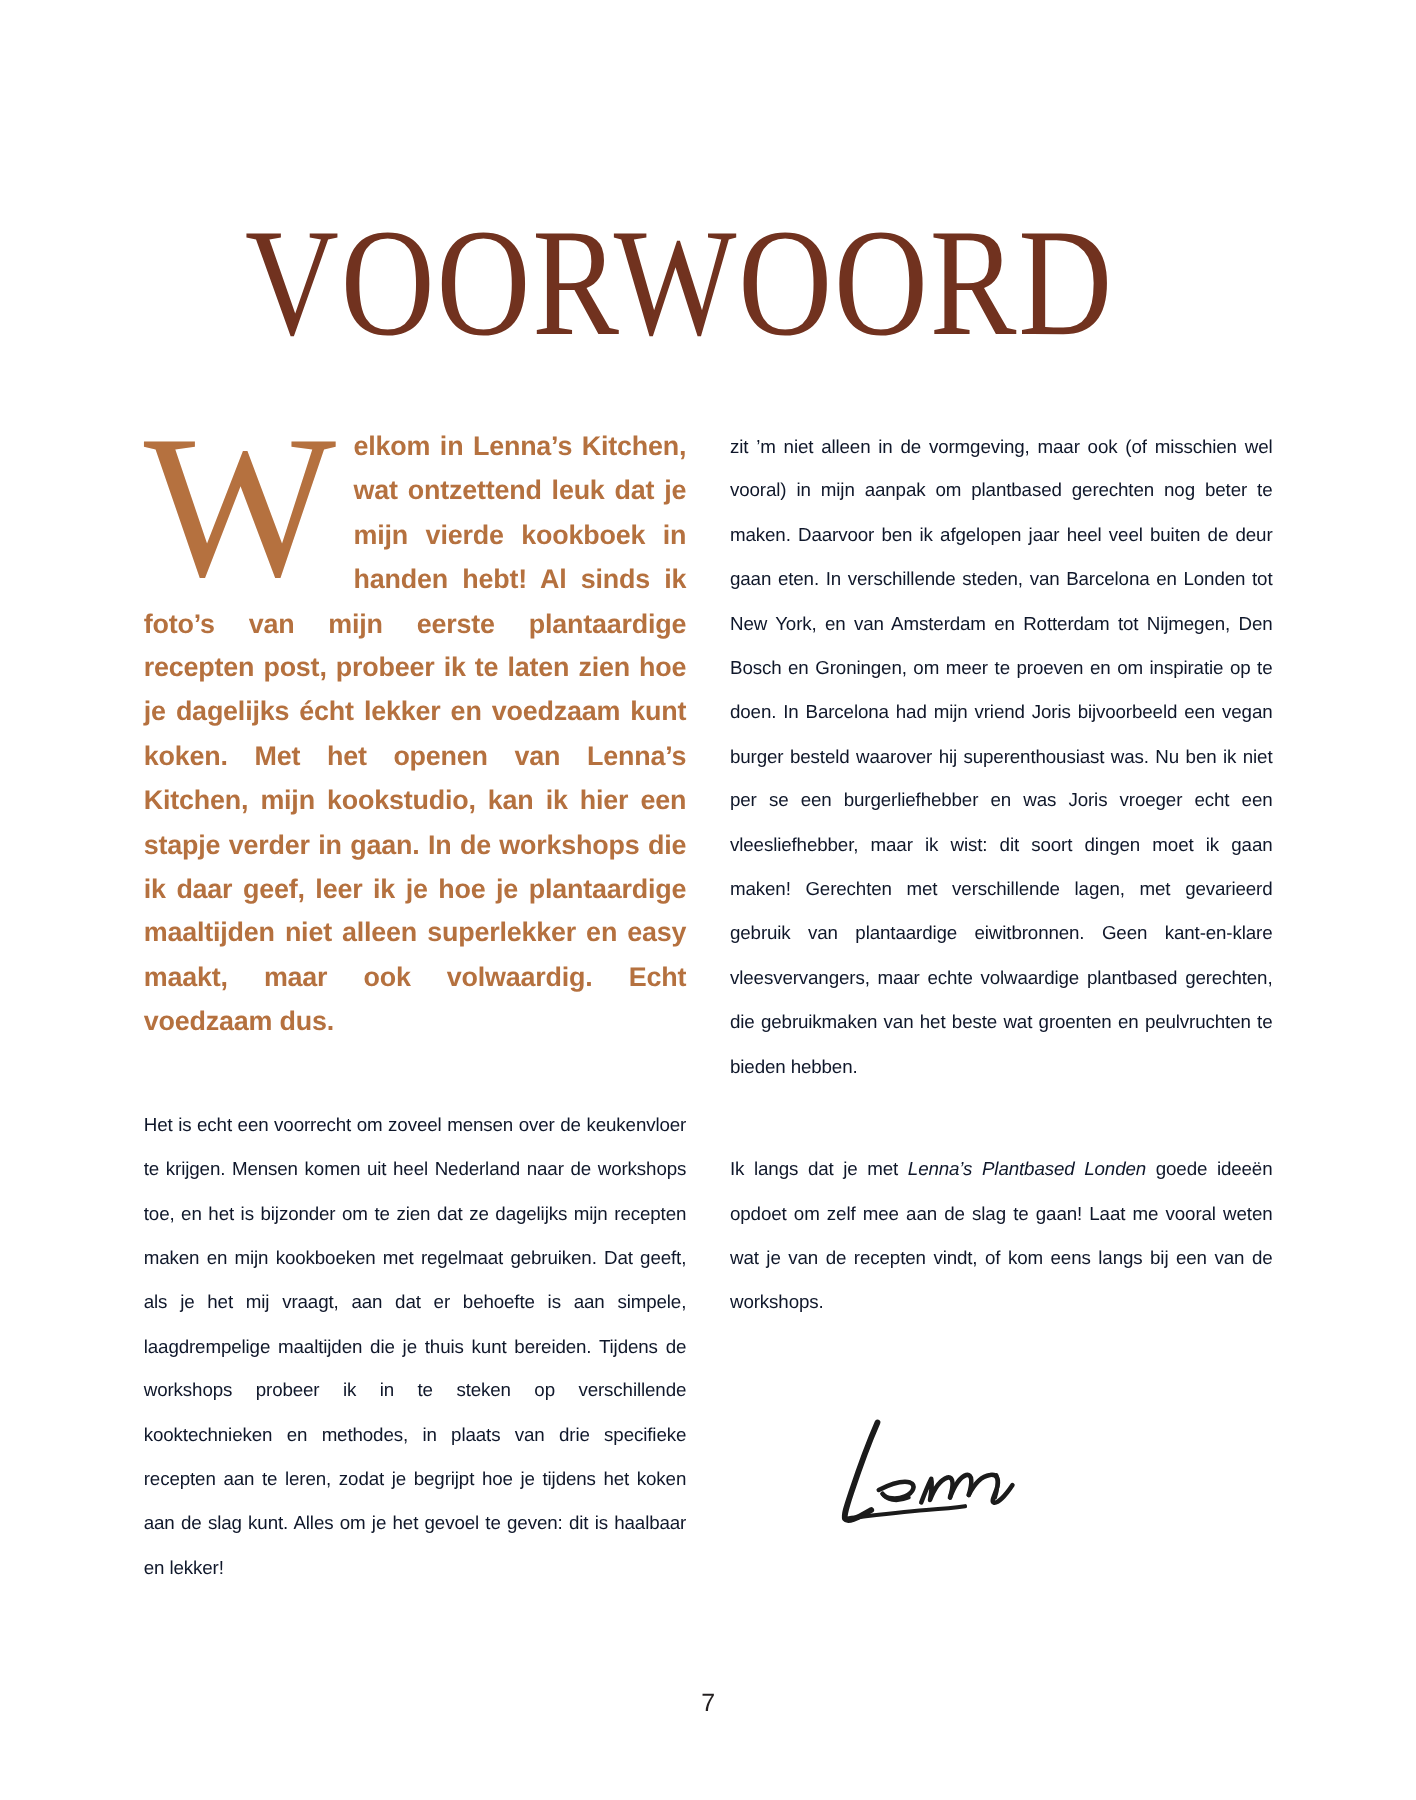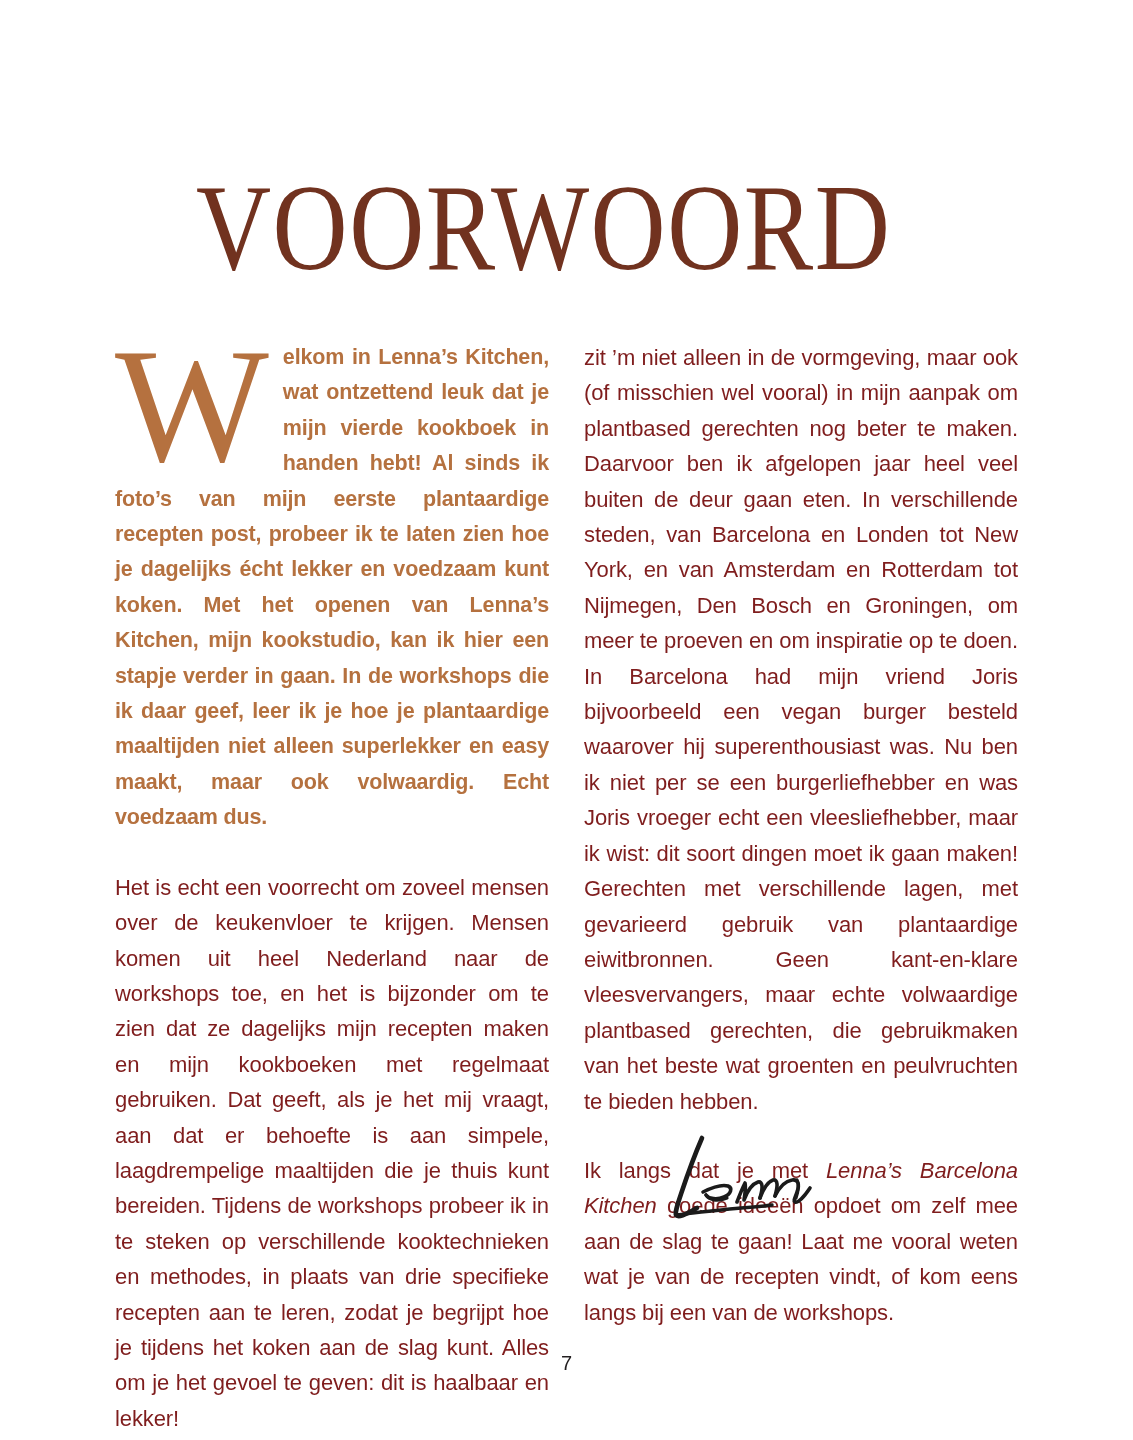--- a/index.html
+++ b/index.html
@@ -76,29 +76,29 @@
     font-family: "Liberation Serif", "DejaVu Serif", serif;
     font-weight: 400;
     font-size: 163px;
     line-height: 121px;
     color: #b5713f;
     margin: 6px 14px -6px 0;
     letter-spacing: 0;
   }
 
   .body-par {
-    color: #7f1d1d;
+    color: #0f172a;
     font-weight: 400;
-    font-size: 22px;
+    font-size: 15px;
     line-height: 35.4px;
     letter-spacing: -0.1px;
   }
   .body-par + .body-par,
   .lede + .body-par {
-    margin-top: 34px;
+    margin-top: 47px;
   }
 
   .body-par i, .lede i {
     font-style: italic;
   }
 
   
   .signature {
     position: absolute;
     left: 645px;
@@ -139,21 +139,21 @@
 
       <p class="body-par">Het is echt een voorrecht om zoveel mensen over de keukenvloer te krijgen. Mensen komen uit heel Nederland naar de workshops toe, en het is bijzonder om te zien dat ze dagelijks mijn recepten maken en mijn kookboeken met regelmaat gebruiken. Dat geeft, als je het mij vraagt, aan dat er behoefte is aan simpele, laagdrempelige maaltijden die je thuis kunt bereiden. Tijdens de workshops probeer ik in te steken op verschillende kooktechnieken en methodes, in plaats van drie specifieke recepten aan te leren, zodat je begrijpt hoe je tijdens het koken aan de slag kunt. Alles om je het gevoel te geven: dit is haalbaar en lekker!</p>
 
       <p class="body-par"></p>
     </div>
 
     <div class="col">
 
       <p class="body-par">zit ’m niet alleen in de vormgeving, maar ook (of misschien wel vooral) in mijn aanpak om plantbased gerechten nog beter te maken. Daarvoor ben ik afgelopen jaar heel veel buiten de deur gaan eten. In verschillende steden, van Barcelona en Londen tot New York, en van Amsterdam en Rotterdam tot Nijmegen, Den Bosch en Groningen, om meer te proeven en om inspiratie op te doen. In Barcelona had mijn vriend Joris bijvoorbeeld een vegan burger besteld waarover hij superenthousiast was. Nu ben ik niet per se een burgerliefhebber en was Joris vroeger echt een vleesliefhebber, maar ik wist: dit soort dingen moet ik gaan maken! Gerechten met verschillende lagen, met gevarieerd gebruik van plantaardige eiwitbronnen. Geen kant-en-klare vleesvervangers, maar echte volwaardige plantbased gerechten, die gebruikmaken van het beste wat groenten en peulvruchten te bieden hebben.</p>
 
-      <p class="body-par"><span>Ik langs dat je met </span><i>Lenna’s Barcelona Kitchen</i><span> goede ideeën opdoet om zelf mee aan de slag te gaan! Laat me vooral weten wat je van de recepten vindt, of kom eens langs bij een van de workshops.</span></p>
+      <p class="body-par"><span>Ik langs dat je met </span><i>Lenna’s Plantbased Londen</i><span> goede ideeën opdoet om zelf mee aan de slag te gaan! Laat me vooral weten wat je van de recepten vindt, of kom eens langs bij een van de workshops.</span></p>
     </div>
   </div>
 
   <div class="signature">
     <svg viewBox="0 0 200 100" xmlns="http://www.w3.org/2000/svg">
       <g fill="none" stroke="#1b1b1b" stroke-linecap="round" stroke-linejoin="round">
         <path d="M57 12 C50 28, 42 50, 36 68 C32 80, 30 86, 31 89 C33 92, 40 89, 52 82" stroke-width="4.6"></path>
         <path d="M31 89 C48 87, 72 84, 96 82 C110 81, 120 80, 127 79" stroke-width="3.4"></path>
         <path d="M58 66 C66 62, 76 58, 83 60 C88 62, 86 68, 79 71 C72 74, 64 73, 61 69" stroke-width="3.6"></path>
         <path d="M61 69 C64 74, 72 76, 82 72" stroke-width="3.2"></path>

